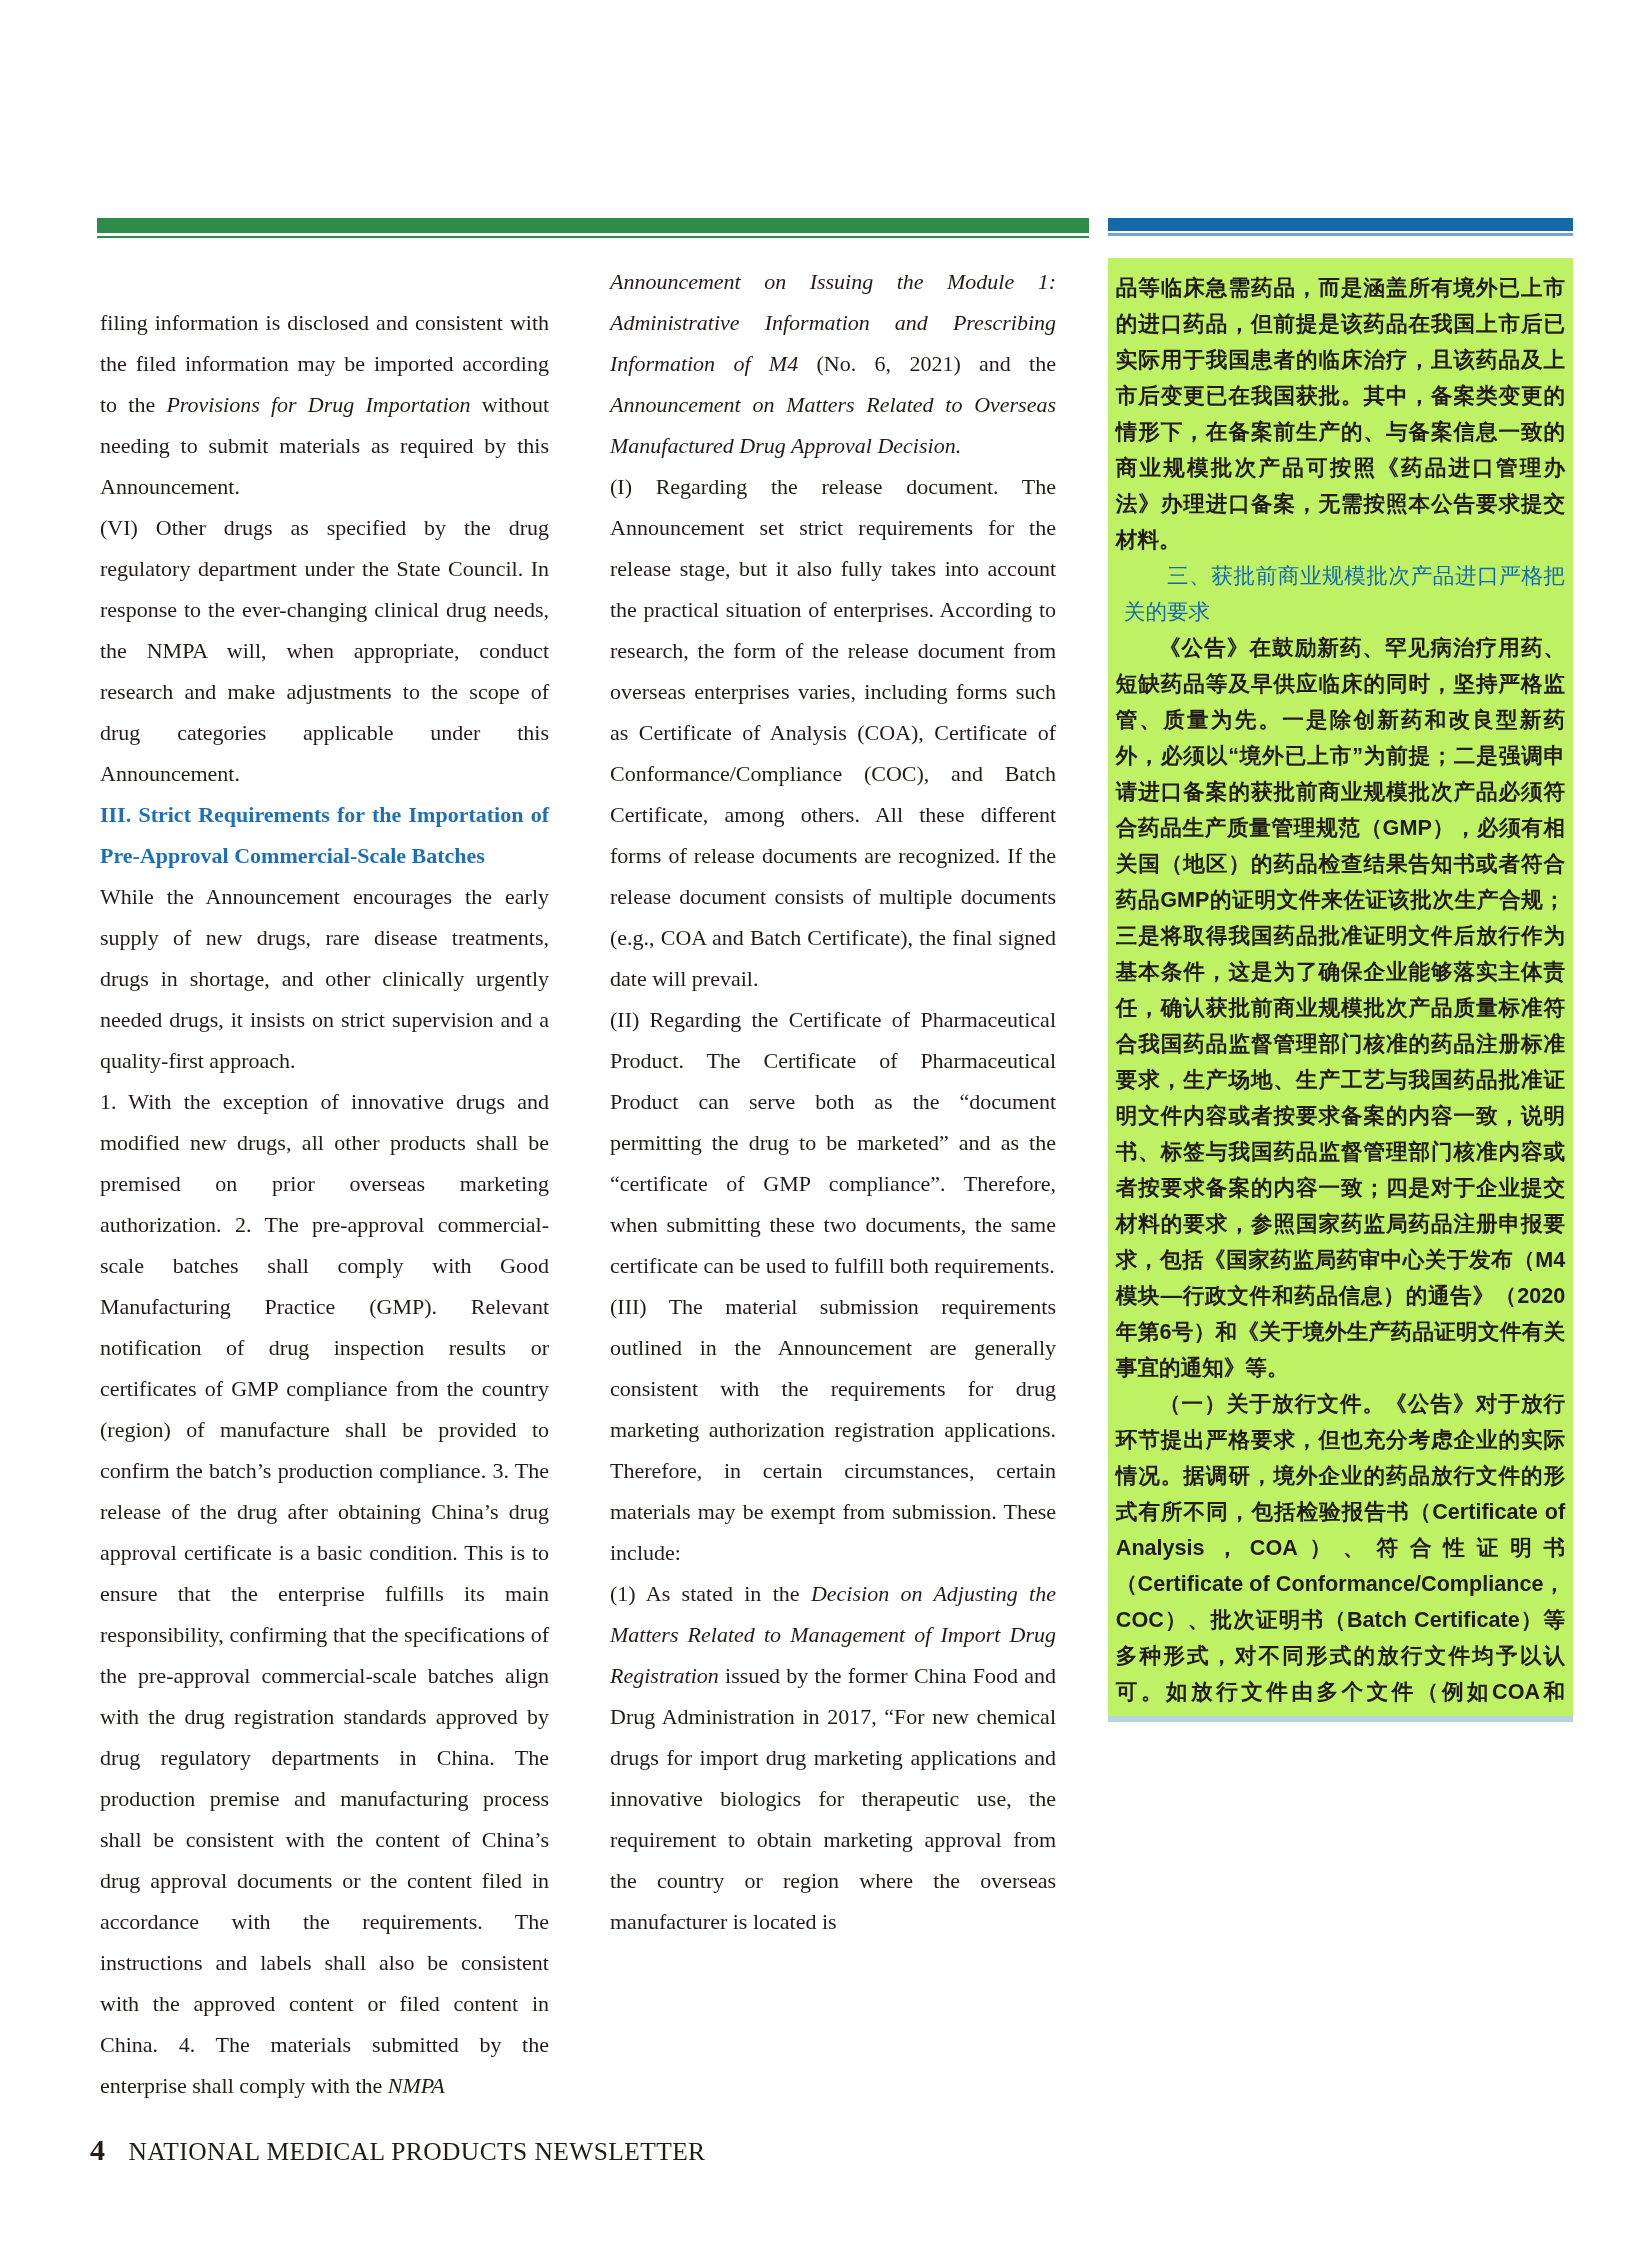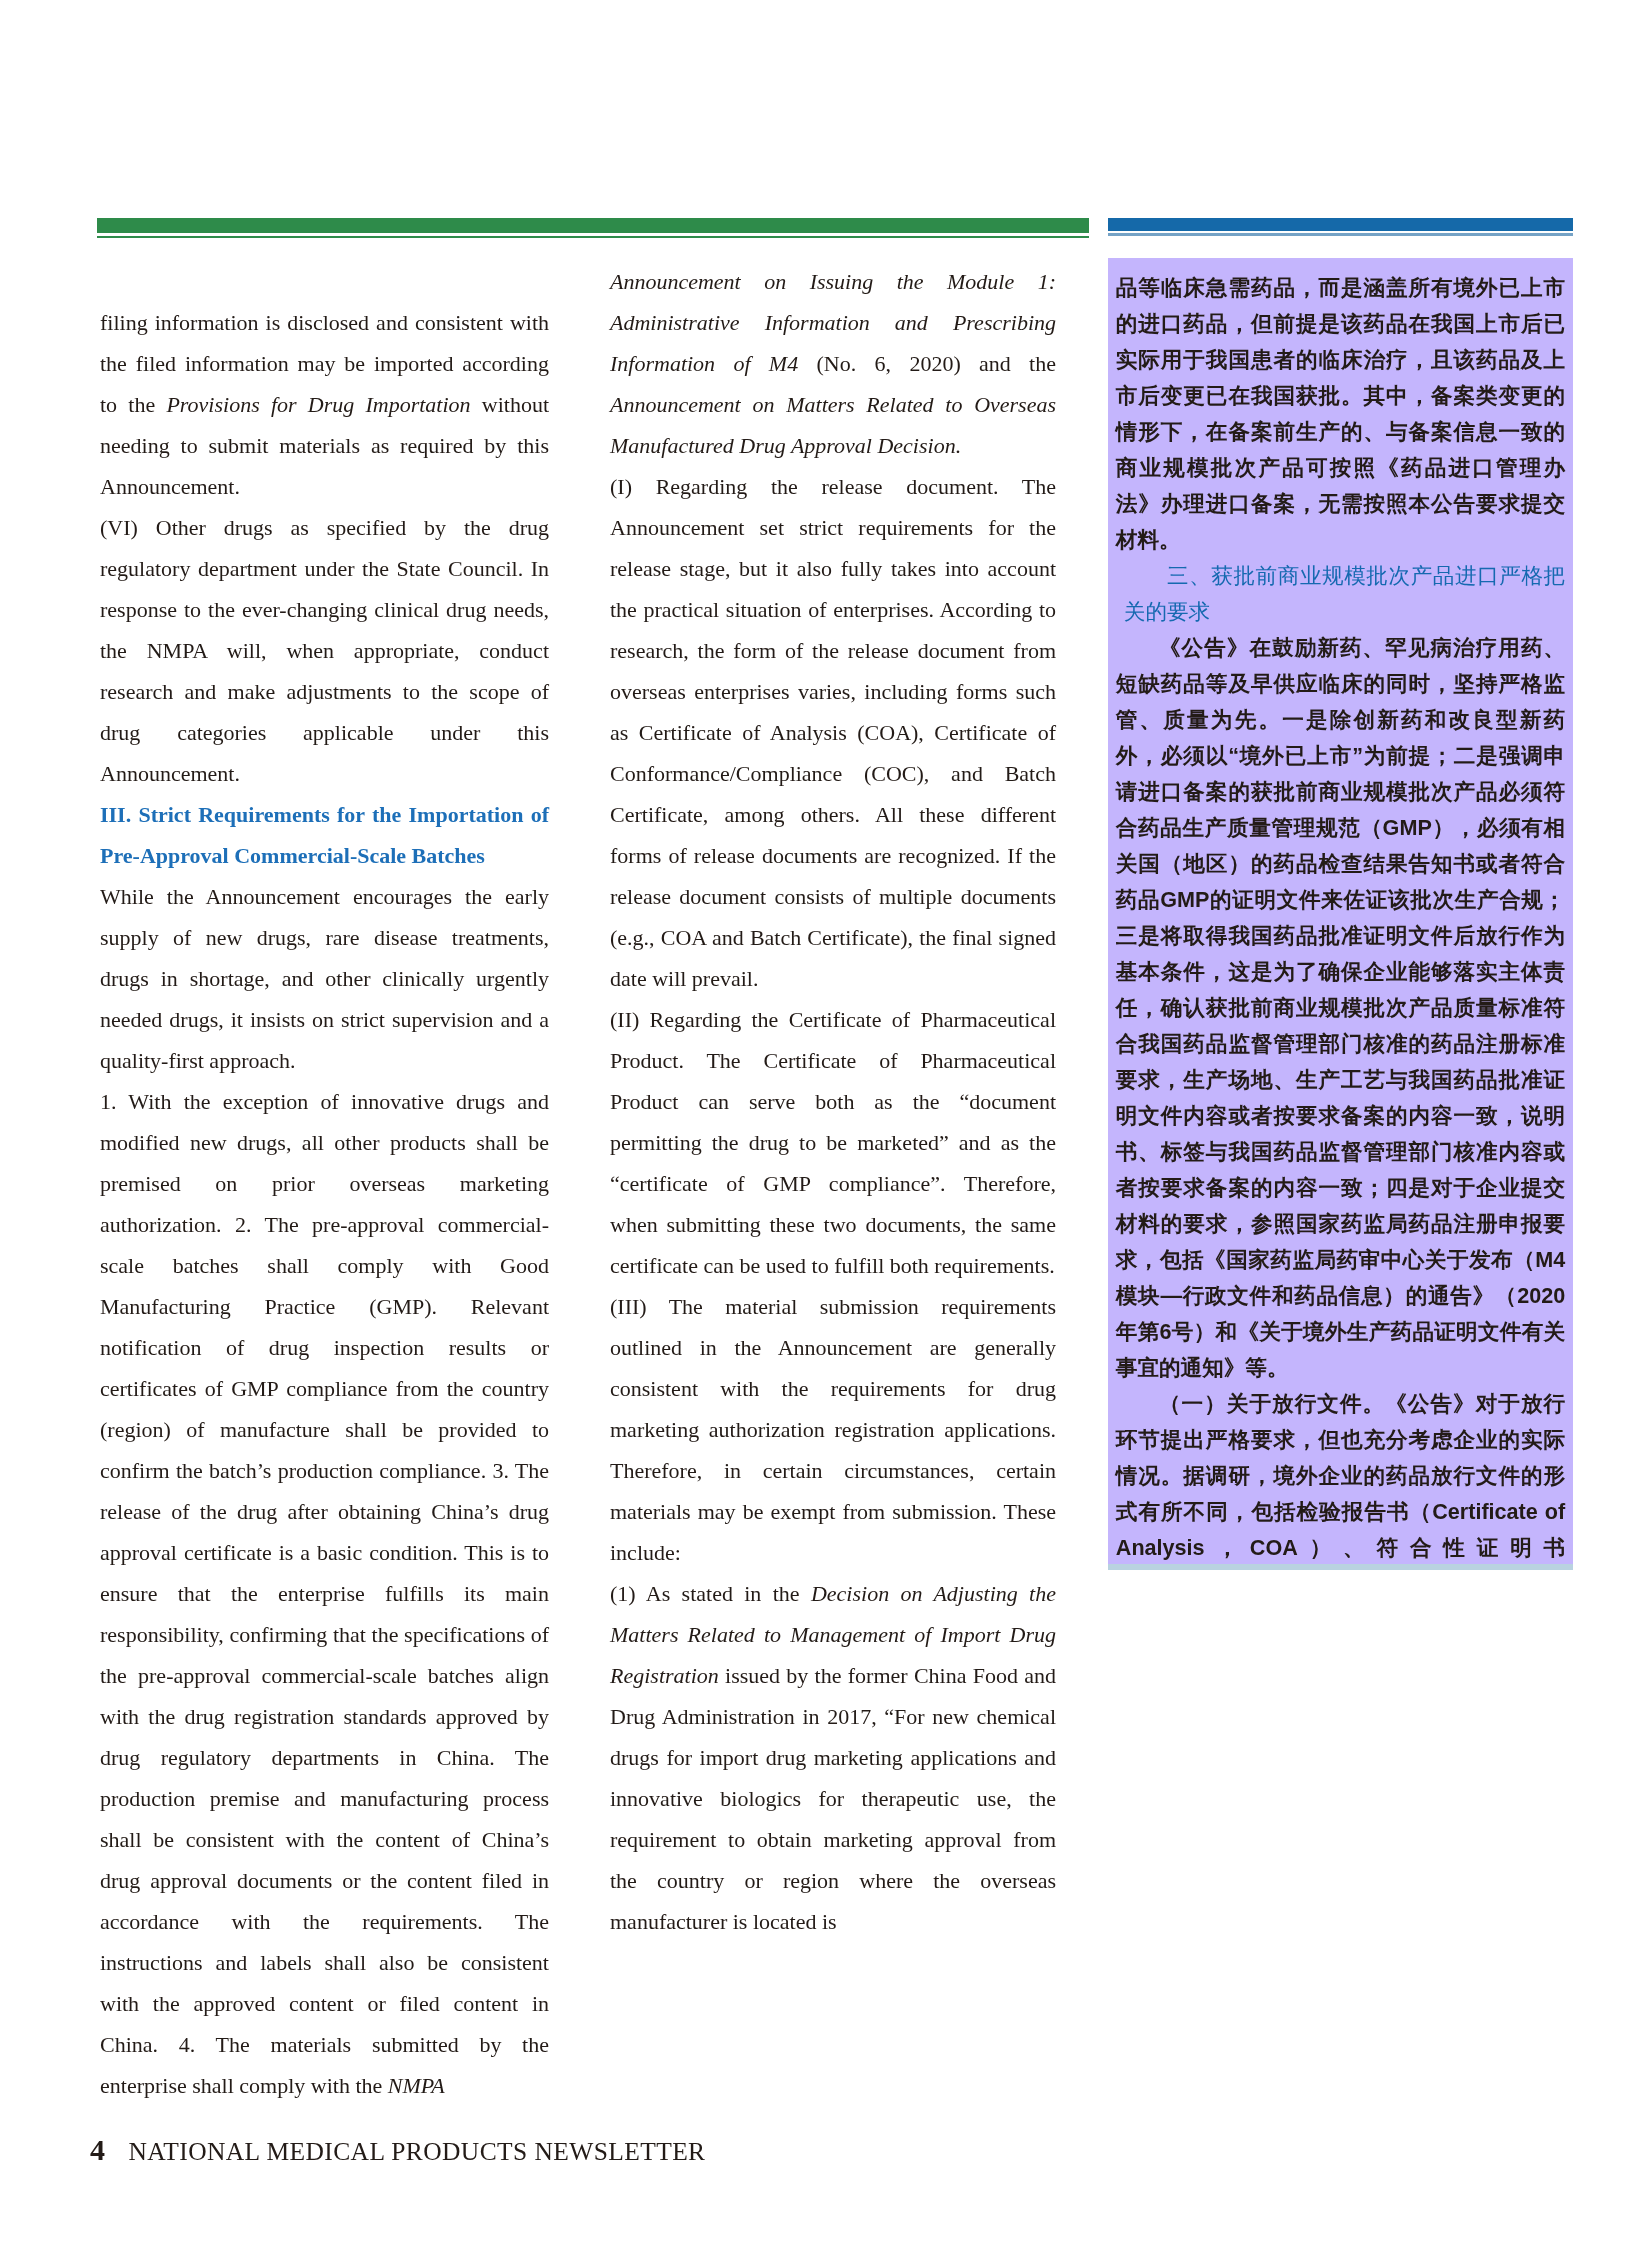--- a/index.html
+++ b/index.html
@@ -27,22 +27,22 @@
   .col2 { left:610px; width:446px; }
   .col p, .col h3 { margin:0; padding:0; }
   .head {
     font-weight:bold; font-size:22px; line-height:41px;
     color:#1d6fb8; text-align:justify;
   }
   .it { font-style:italic; }
 
   
   .panel {
-    position:absolute; left:1108px; top:258px; width:465px; height:1312px;
-    background:#c4b5fd;
+    position:absolute; left:1108px; top:258px; width:465px; height:1464px;
+    background:#bef264;
     border-bottom:6.9px solid #b9d2e0;
     box-sizing:border-box;
     padding:11.8px 7.8px 0 7.8px;
     overflow:hidden;
   }
   .zh {
     margin:0; padding:0;
     font-family:"Liberation Sans","DejaVu Sans",sans-serif;
     font-weight:600;
     font-size:21.6px; line-height:36px;
@@ -67,21 +67,21 @@
 
 <div class="col col1">
   <p><span>filing information is disclosed and consistent with the filed information may be imported according to the </span><span class="it">Provisions for Drug Importation</span><span> without needing to submit materials as required by this Announcement.</span></p>
   <p><span>(VI) Other drugs as specified by the drug regulatory department under the State Council. In response to the ever-changing clinical drug needs, the NMPA will, when appropriate, conduct research and make adjustments to the scope of drug categories applicable under this Announcement.</span></p>
   <h3 class="head">III. Strict Requirements for the Importation of Pre-Approval Commercial-Scale Batches</h3>
   <p><span>While the Announcement encourages the early supply of new drugs, rare disease treatments, drugs in shortage, and other clinically urgently needed drugs, it insists on strict supervision and a quality-first approach.</span></p>
   <p><span>1. With the exception of innovative drugs and modified new drugs, all other products shall be premised on prior overseas marketing authorization. 2. The pre-approval commercial-scale batches shall comply with Good Manufacturing Practice (GMP). Relevant notification of drug inspection results or certificates of GMP compliance from the country (region) of manufacture shall be provided to confirm the batch’s production compliance. 3. The release of the drug after obtaining China’s drug approval certificate is a basic condition. This is to ensure that the enterprise fulfills its main responsibility, confirming that the specifications of the pre-approval commercial-scale batches align with the drug registration standards approved by drug regulatory departments in China. The production premise and manufacturing process shall be consistent with the content of China’s drug approval documents or the content filed in accordance with the requirements. The instructions and labels shall also be consistent with the approved content or filed content in China. 4. The materials submitted by the enterprise shall comply with the </span><span class="it">NMPA</span></p>
 </div>
 
 <div class="col col2">
-  <p><span class="it">Announcement on Issuing the Module 1: Administrative Information and Prescribing Information of M4</span><span> (No. 6, 2020) and the </span><span class="it">Announcement on Matters Related to Overseas Manufactured Drug Approval Decision.</span></p>
+  <p><span class="it">Announcement on Issuing the Module 1: Administrative Information and Prescribing Information of M4</span><span> (No. 6, 2021) and the </span><span class="it">Announcement on Matters Related to Overseas Manufactured Drug Approval Decision.</span></p>
   <p><span>(I) Regarding the release document. The Announcement set strict requirements for the release stage, but it also fully takes into account the practical situation of enterprises. According to research, the form of the release document from overseas enterprises varies, including forms such as Certificate of Analysis (COA), Certificate of Conformance/Compliance (COC), and Batch Certificate, among others. All these different forms of release documents are recognized. If the release document consists of multiple documents (e.g., COA and Batch Certificate), the final signed date will prevail.</span></p>
   <p><span>(II) Regarding the Certificate of Pharmaceutical Product. The Certificate of Pharmaceutical Product can serve both as the “document permitting the drug to be marketed” and as the “certificate of GMP compliance”. Therefore, when submitting these two documents, the same certificate can be used to fulfill both requirements.</span></p>
   <p><span>(III) The material submission requirements outlined in the Announcement are generally consistent with the requirements for drug marketing authorization registration applications. Therefore, in certain circumstances, certain materials may be exempt from submission. These include:</span></p>
   <p><span>(1) As stated in the </span><span class="it">Decision on Adjusting the Matters Related to Management of Import Drug Registration</span><span> issued by the former China Food and Drug Administration in 2017, “For new chemical drugs for import drug marketing applications and innovative biologics for therapeutic use, the requirement to obtain marketing approval from the country or region where the overseas manufacturer is located is</span></p>
 </div>
 
 <div class="panel">
   <p class="zh">品等临床急需药品，而是涵盖所有境外已上市的进口药品，但前提是该药品在我国上市后已实际用于我国患者的临床治疗，且该药品及上市后变更已在我国获批。其中，备案类变更的情形下，在备案前生产的、与备案信息一致的商业规模批次产品可按照《药品进口管理办法》办理进口备案，无需按照本公告要求提交材料。</p>
   <p class="zh zh-head ind">三、获批前商业规模批次产品进口严格把关的要求</p>
   <p class="zh ind">《公告》在鼓励新药、罕见病治疗用药、短缺药品等及早供应临床的同时，坚持严格监管、质量为先。一是除创新药和改良型新药外，必须以“境外已上市”为前提；二是强调申请进口备案的获批前商业规模批次产品必须符合药品生产质量管理规范（GMP），必须有相关国（地区）的药品检查结果告知书或者符合药品GMP的证明文件来佐证该批次生产合规；三是将取得我国药品批准证明文件后放行作为基本条件，这是为了确保企业能够落实主体责任，确认获批前商业规模批次产品质量标准符合我国药品监督管理部门核准的药品注册标准要求，生产场地、生产工艺与我国药品批准证明文件内容或者按要求备案的内容一致，说明书、标签与我国药品监督管理部门核准内容或者按要求备案的内容一致；四是对于企业提交材料的要求，参照国家药监局药品注册申报要求，包括《国家药监局药审中心关于发布（M4模块—行政文件和药品信息）的通告》（2020年第6号）和《关于境外生产药品证明文件有关事宜的通知》等。</p>

